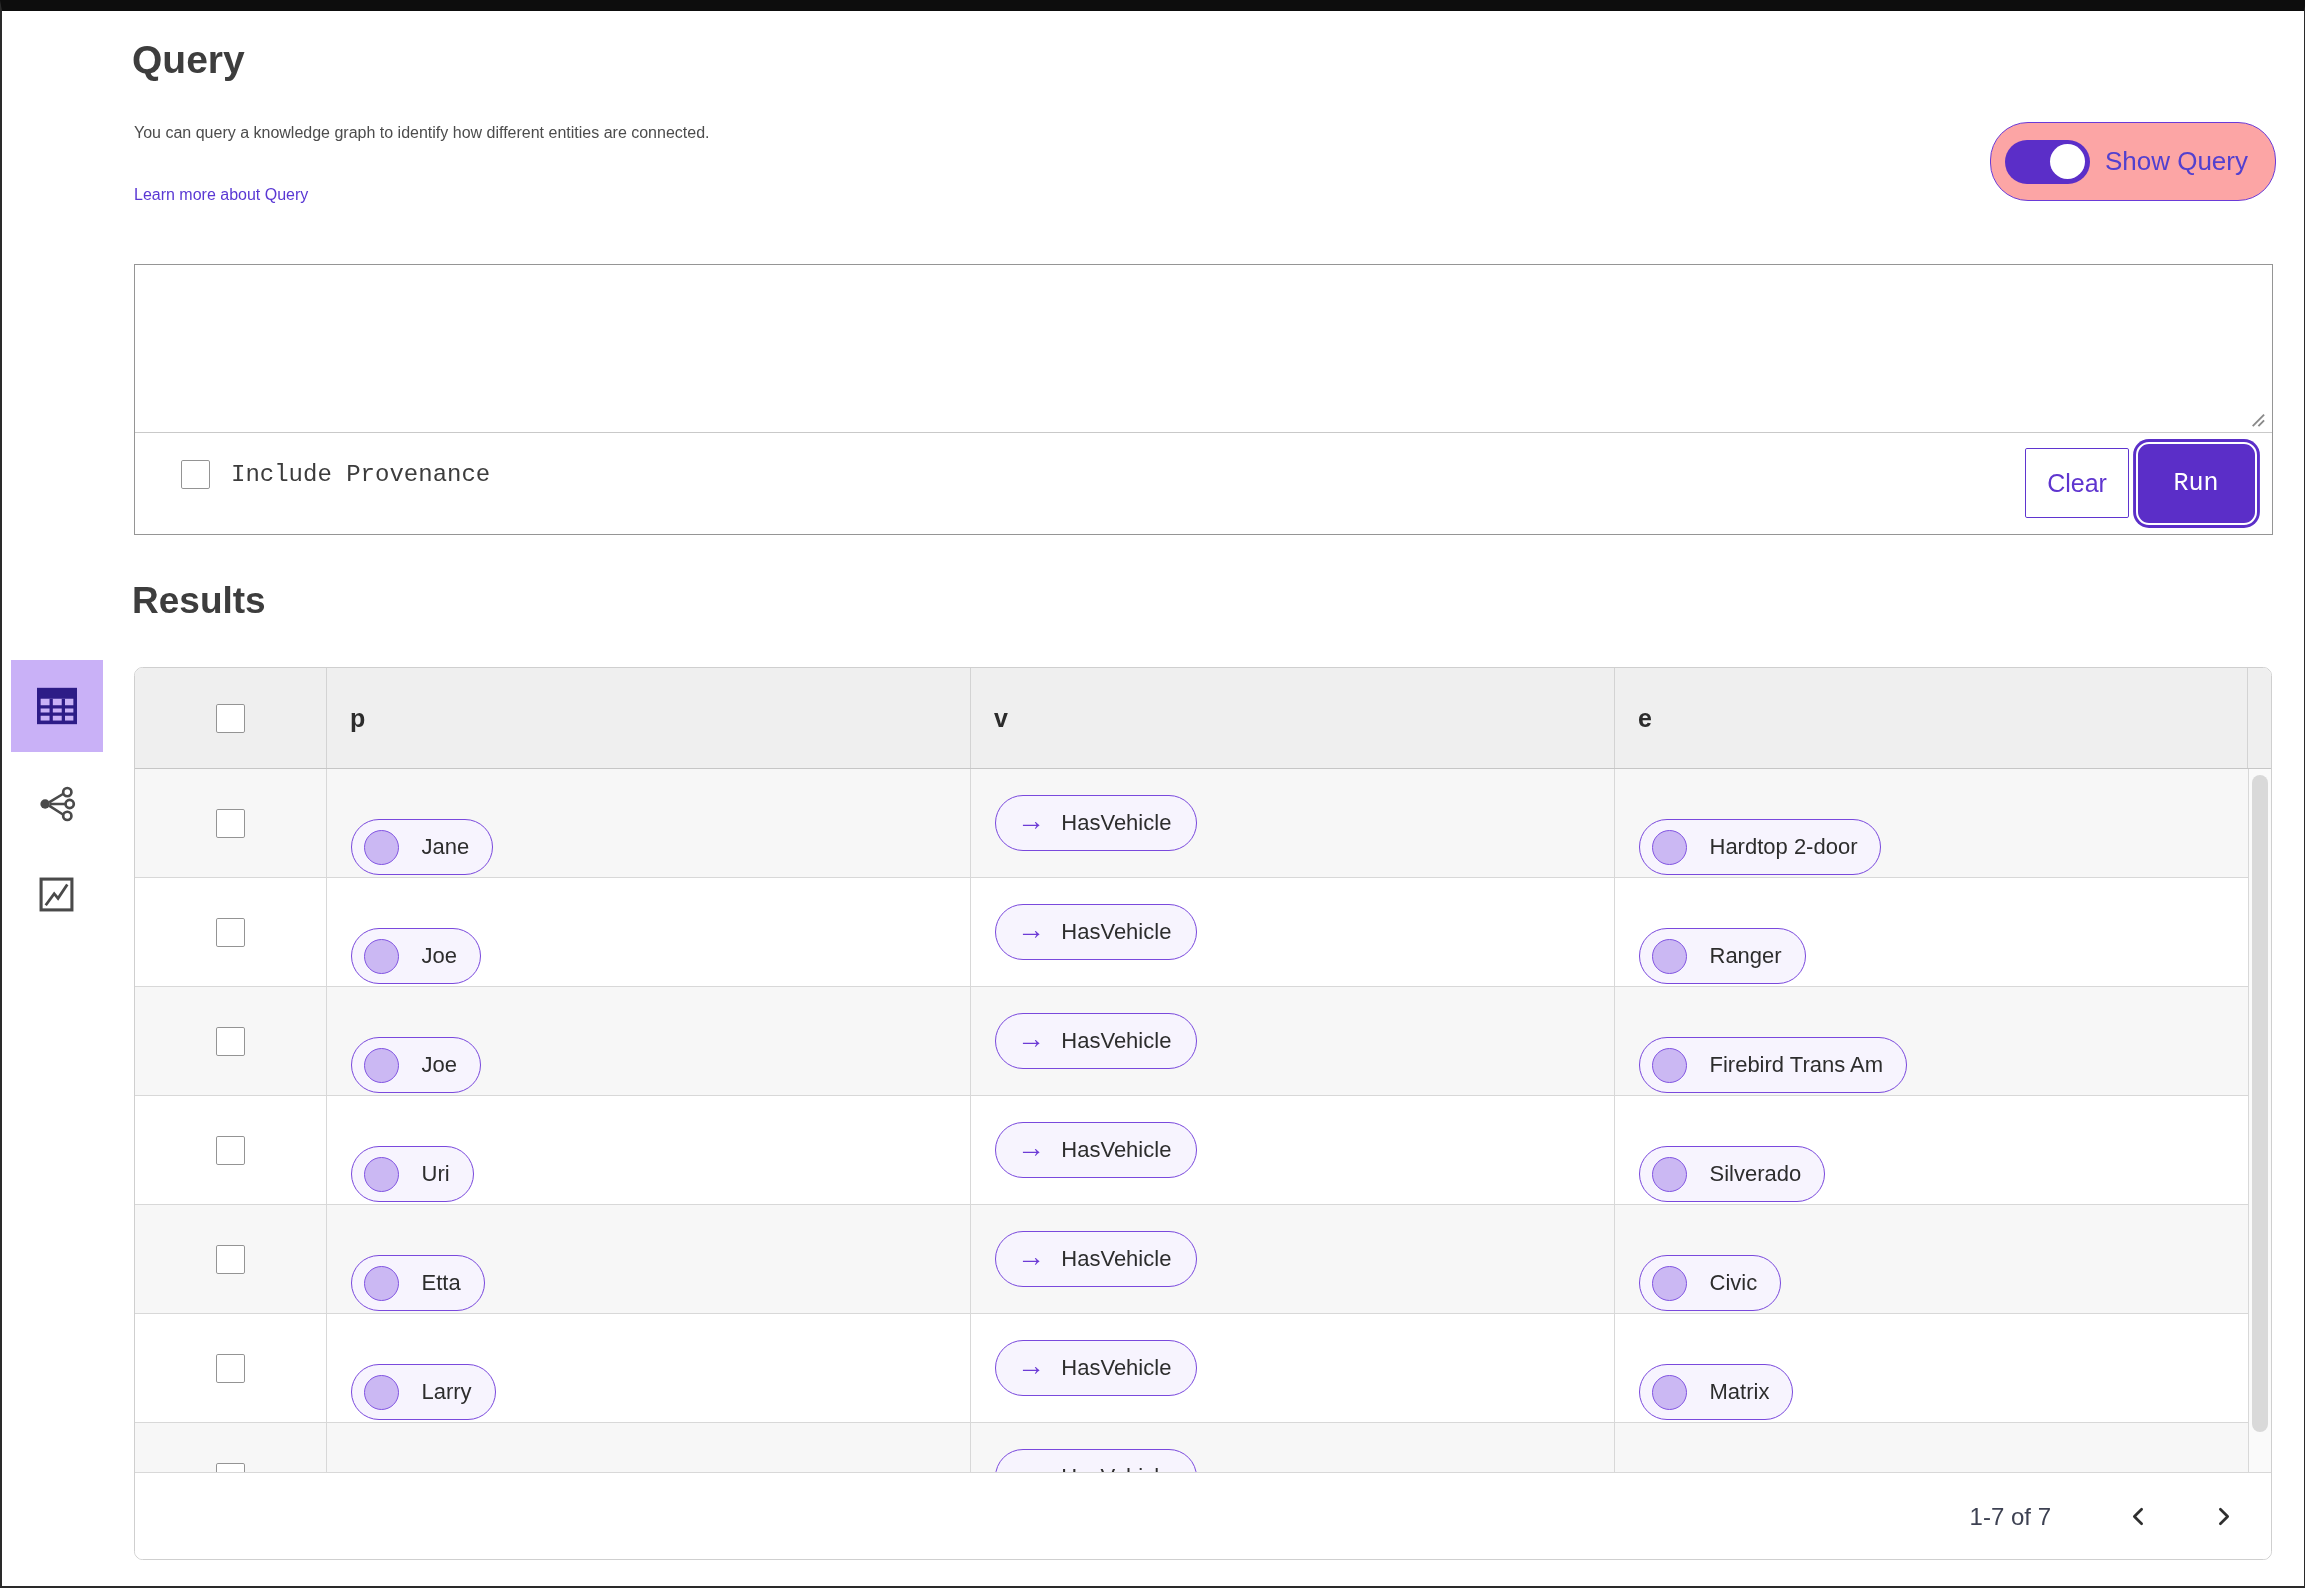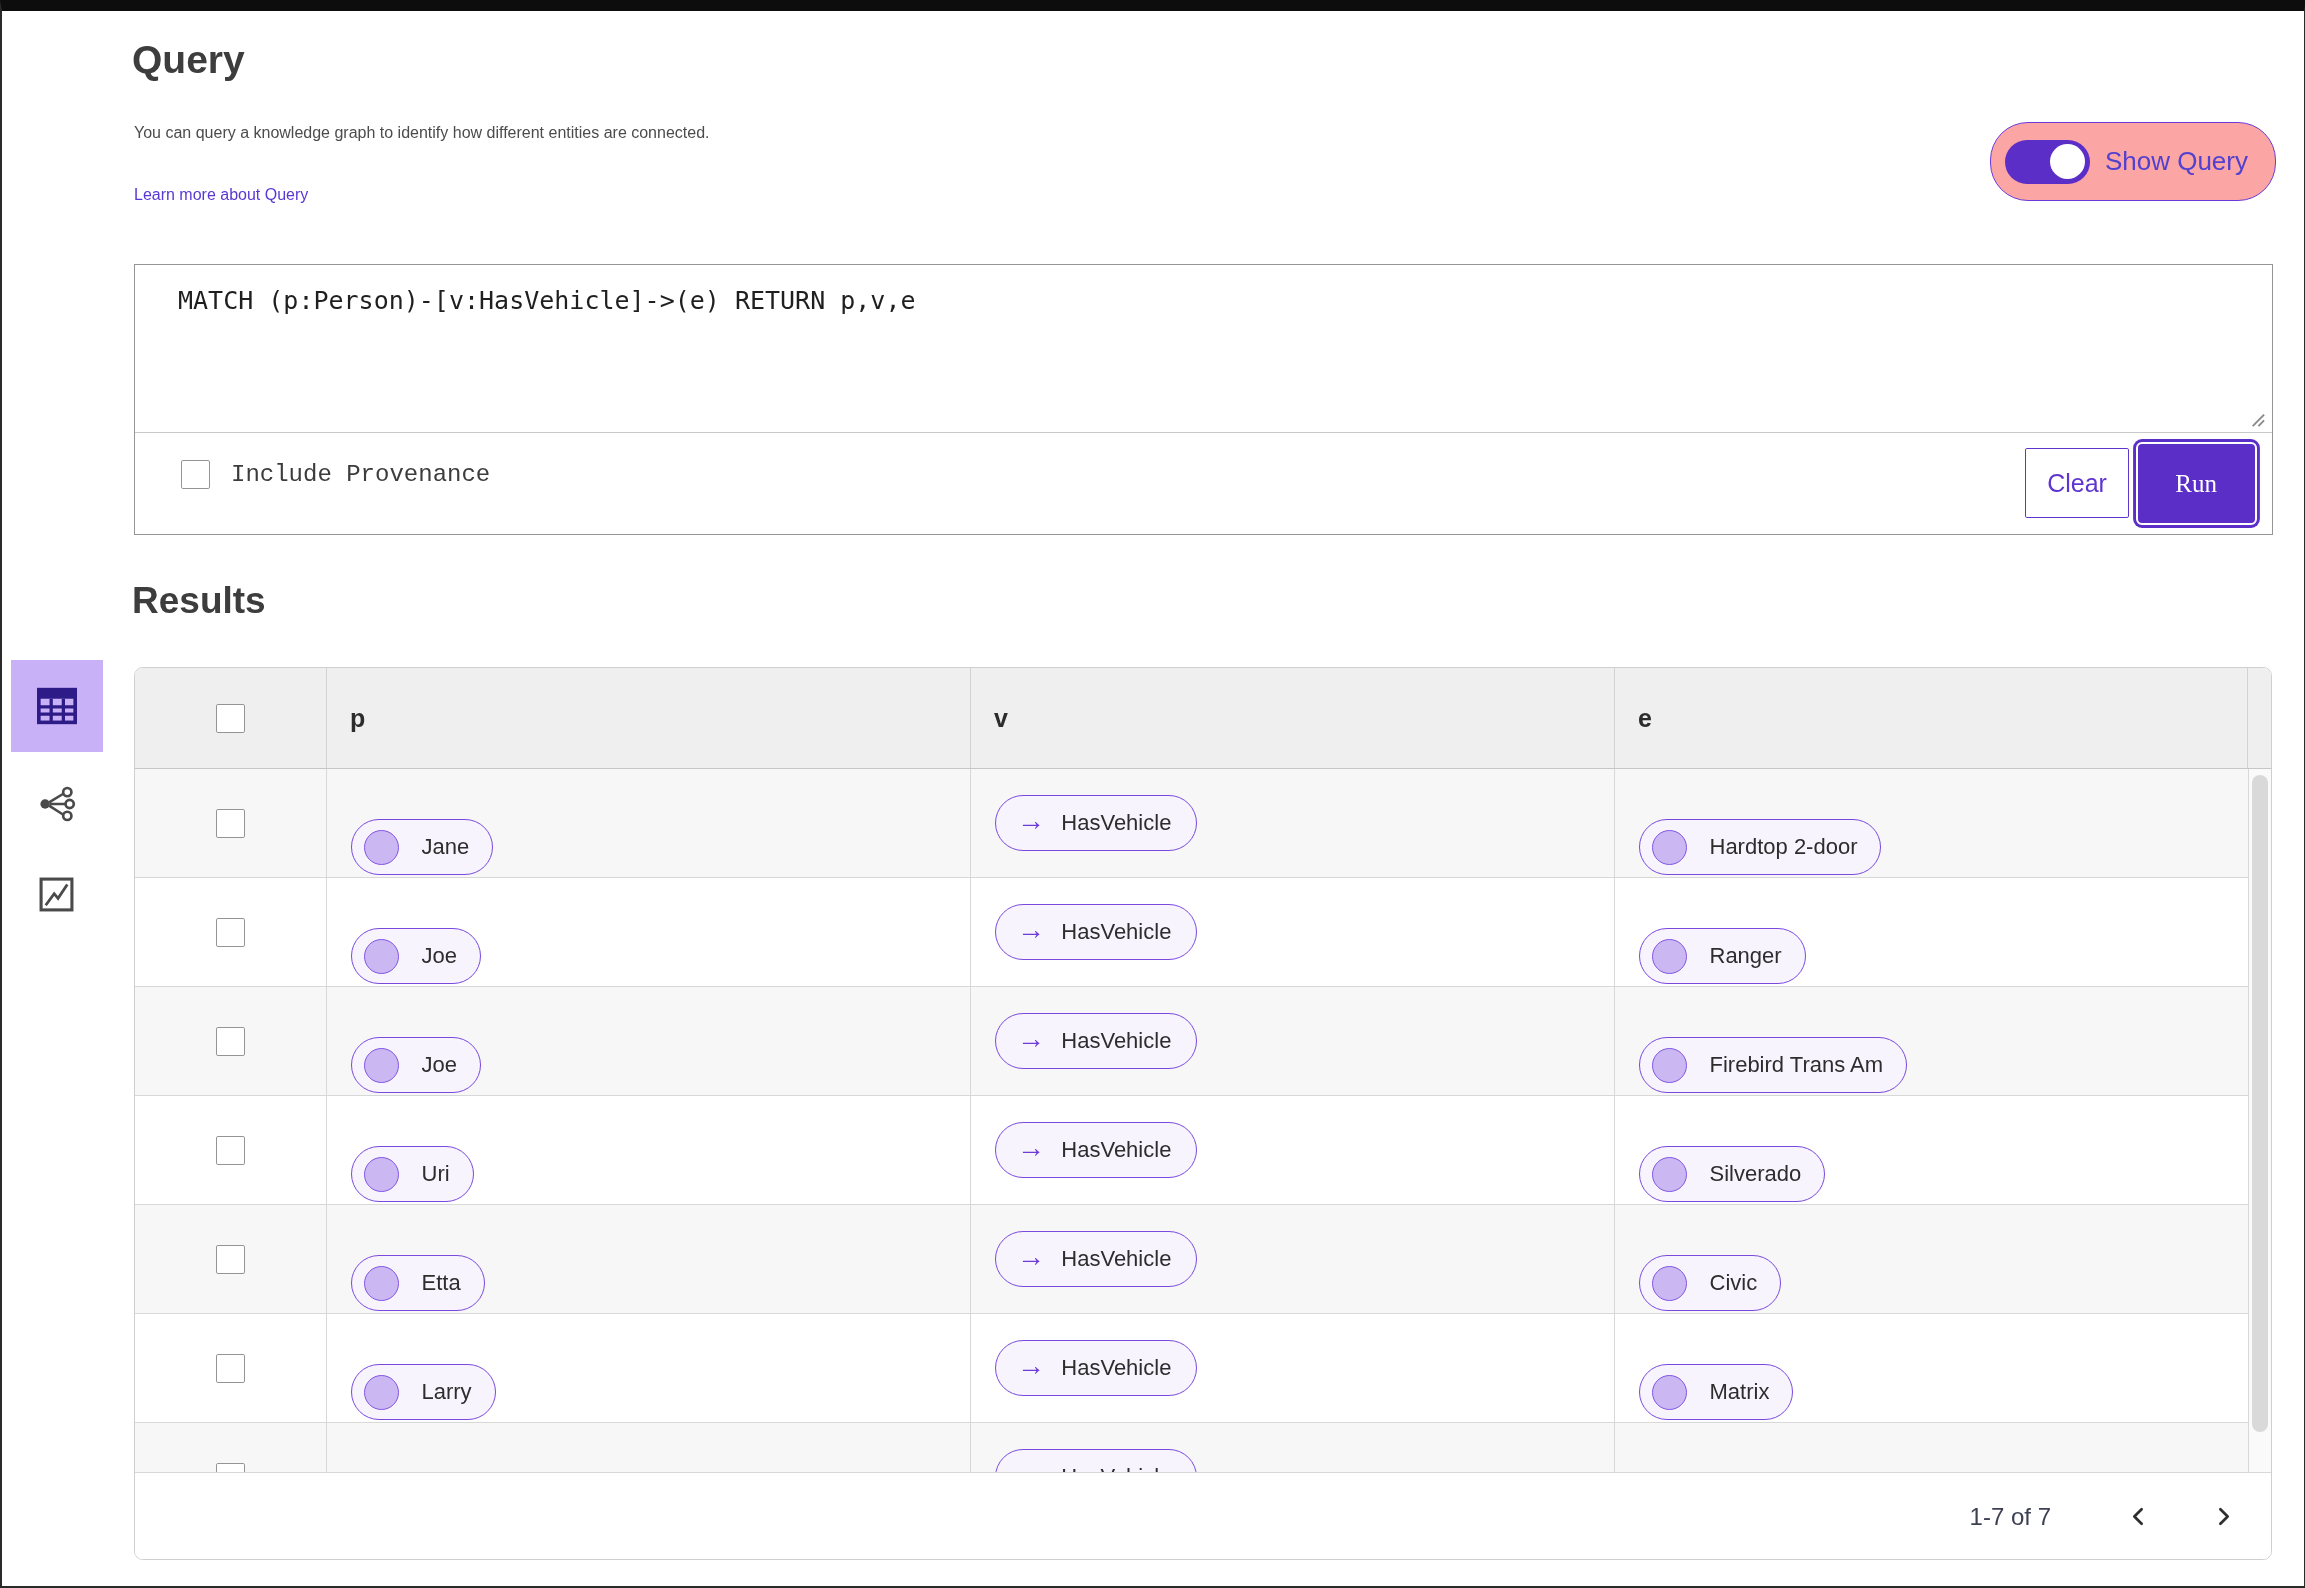--- a/index.html
+++ b/index.html
@@ -47,21 +47,21 @@
   .provenance-label { font-size: 24px; color: #3c3c3c; }
 
   .clear-btn {
     position: absolute; right: 143px; top: 183px; width: 104px; height: 70px;
     background: #fff; border: 1.9px solid #5f35cf; color: #5f35cf;
     font-size: 25px; font-family: inherit; cursor: pointer; border-radius: 1.9px;
   }
   .run-btn {
     position: absolute; right: 15.4px; top: 177px; width: 121px; height: 83px;
     background: #5b2ec8; border: 2.9px solid #ffffff; box-shadow: 0 0 0 2.9px #5b2ec8;
-    color: #ffffff; font-size: 25px; font-family: Liberation Serif, serif; cursor: pointer; border-radius: 6px;
+    color: #ffffff; font-size: 25px; font-family: Liberation Mono, monospace; cursor: pointer; border-radius: 13px;
   }
 
   
   .results-title { position: absolute; left: 130px; top: 569px; font-size: 37px; font-weight: 700; color: #3d3d3d; }
 
   .view-btn { position: absolute; left: 8.6px; width: 92px; display: flex; align-items: center; justify-content: center; cursor: pointer; background: transparent; border: none; }
   .view-btn.table  { top: 649px; height: 92px; background: #c9b1f7; }
   .view-btn.graph  { top: 763px; height: 60px; }
   .view-btn.chart  { top: 853px; height: 60px; }
 
@@ -126,21 +126,20 @@
 
   <div class="show-query">
     <span class="switch">
         <span class="knob"></span>
       </span>
     <span class="show-query-label">Show Query</span>
   </div>
 
   <div class="query-panel">
     <div class="query-editor">
-      <div class="query-text">MATCH (p:Person)-[v:HasVehicle]-&gt;(e) RETURN p,v,e</div>
       <span class="resize-handle">
         <svg width="19" height="19" viewBox="0 0 20 20">
             <path d="M6 18 L18 6 M12 18 L18 12" stroke="#8a8a8a" stroke-width="2" fill="none"></path>
           </svg>
       </span>
     </div>
     <div class="panel-sep"></div>
     <label class="provenance">
       <span class="cbx"></span>
       <span class="provenance-label">Include Provenance</span>

